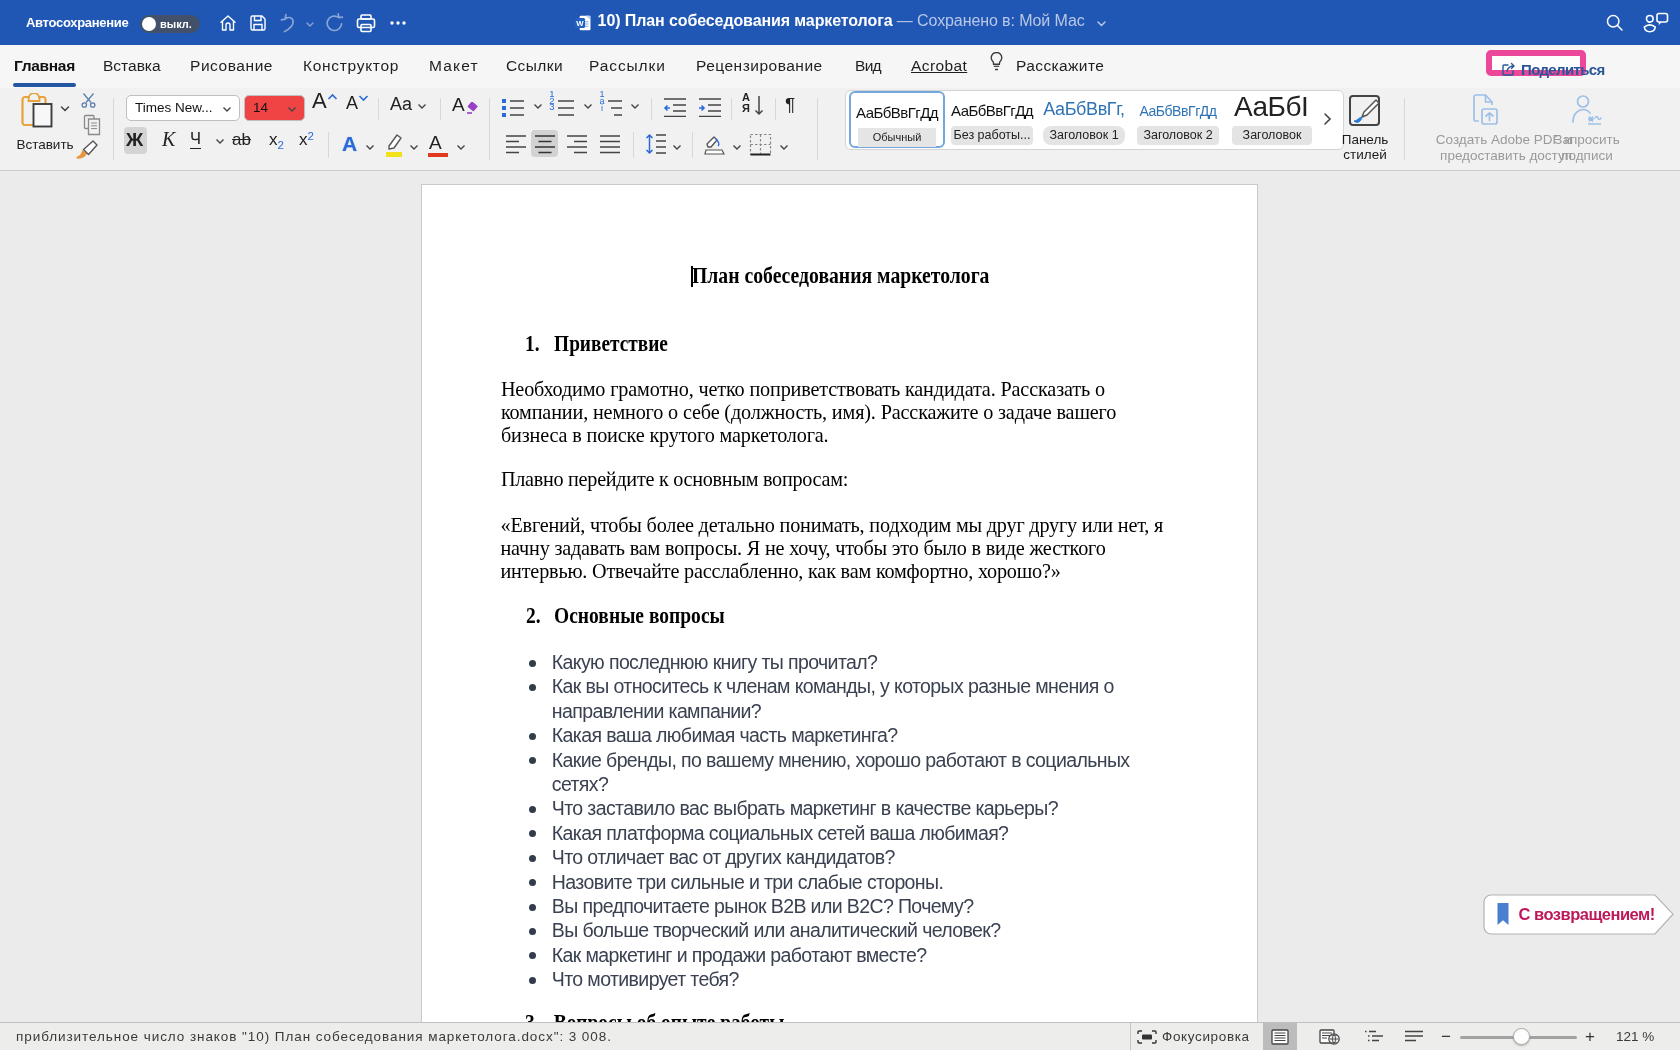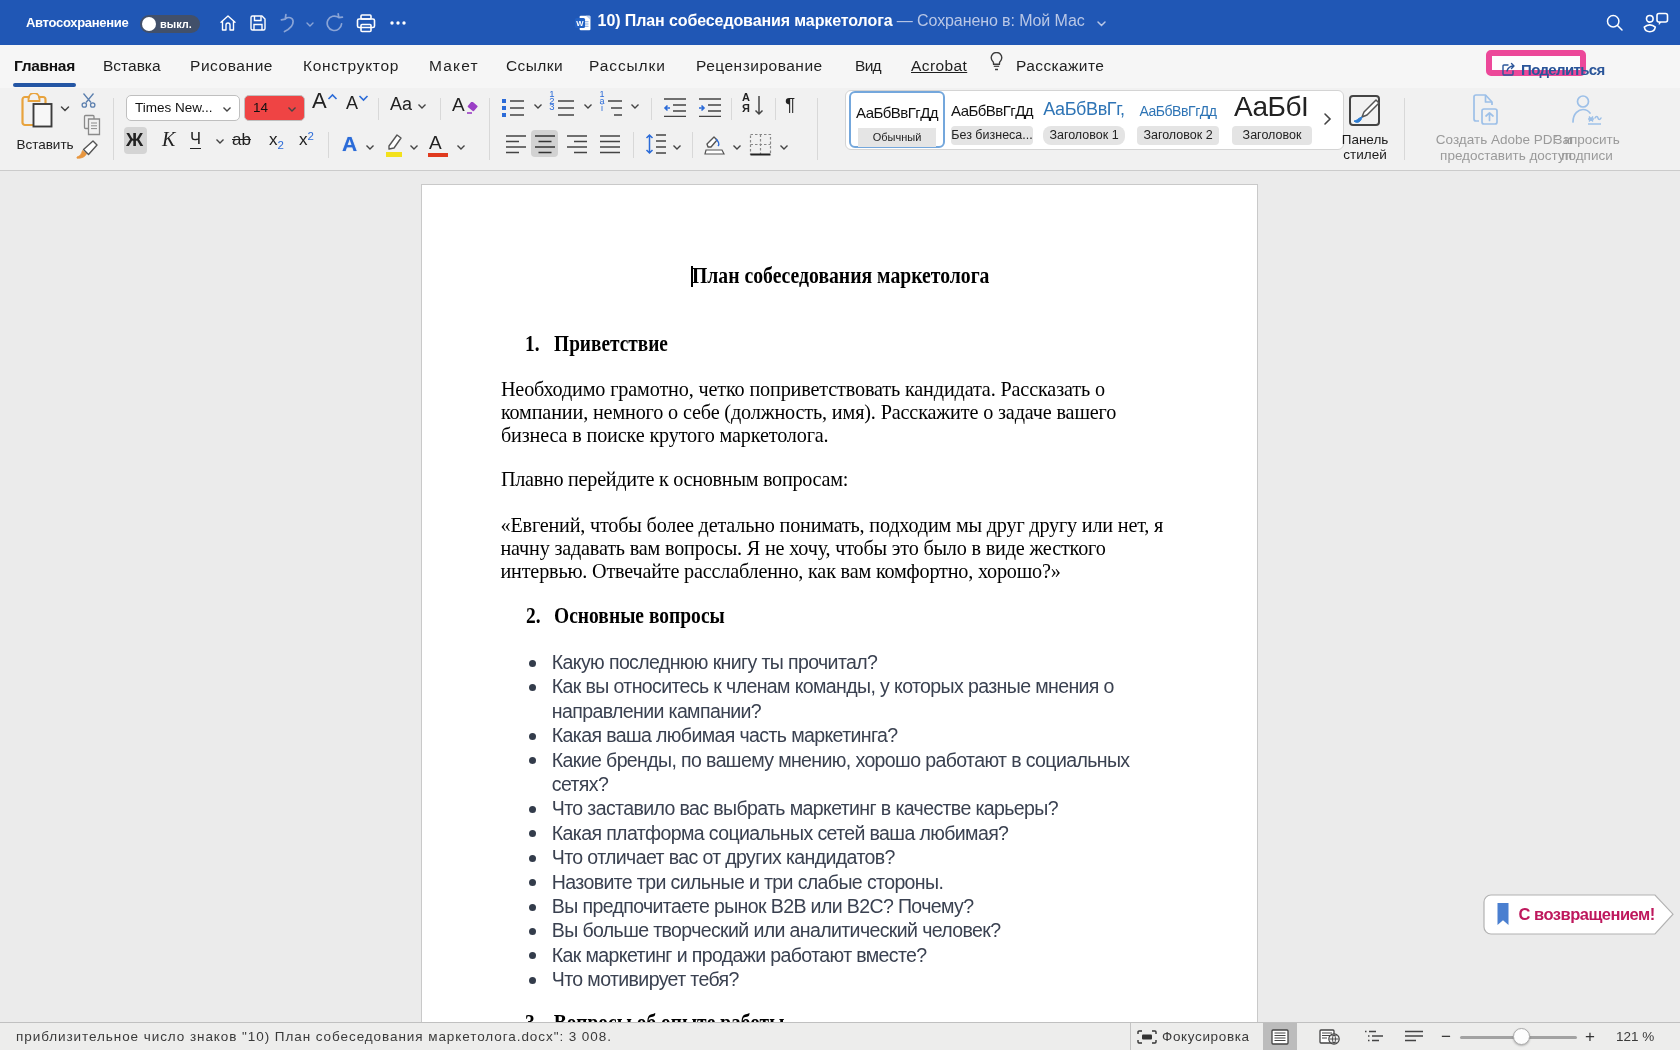--- a/index.html
+++ b/index.html
@@ -316,21 +316,21 @@
       </svg>
   <div class="vsep" style="left:817px;top:10px;height:62px;"></div>
 
   <div class="abs" style="left:845px;top:1.5px;width:499px;height:60px;background:#fff;border:1px solid #d4d4d4;border-radius:6px;"></div>
   <div class="abs" style="left:849px;top:3px;width:96px;height:57px;border:2px solid #74a7dc;border-radius:6px;background:#fff;">
     <div class="abs" style="left:0;top:11px;width:92px;text-align:center;font-size:15px;color:#111;letter-spacing:-0.55px;">АаБбВвГгДд</div>
     <div class="abs" style="left:7px;top:35px;width:78px;height:18.5px;background:#e5e5e5;border-radius:0;text-align:center;font-size:11px;color:#222;line-height:18.5px;">Обычный</div>
   </div>
   <div class="abs" style="left:950px;top:5px;width:84px;height:55px;background:#fff;">
     <div class="abs" style="left:0;top:9px;width:84px;text-align:center;font-size:15px;color:#111;letter-spacing:-0.55px;">АаБбВвГгДд</div>
-    <div class="abs" style="left:1px;top:33px;width:82px;height:18.5px;background:#e4e4e4;border-radius:4px;text-align:center;font-size:12.5px;color:#222;line-height:18.5px;white-space:nowrap;">Без бизнеса...</div>
+    <div class="abs" style="left:1px;top:33px;width:82px;height:18.5px;background:#e4e4e4;border-radius:4px;text-align:center;font-size:12.5px;color:#222;line-height:18.5px;white-space:nowrap;">Без работы...</div>
   </div>
   <div class="abs" style="left:1042px;top:5px;width:84px;height:55px;background:#fff;">
     <div class="abs" style="left:0;top:6px;width:84px;text-align:center;font-size:18px;color:#2e74b5;letter-spacing:-0.4px;">АаБбВвГг,</div>
     <div class="abs" style="left:1px;top:33px;width:82px;height:18.5px;background:#e4e4e4;border-radius:8px;text-align:center;font-size:12.5px;color:#222;line-height:18.5px;">Заголовок 1</div>
   </div>
   <div class="abs" style="left:1136px;top:5px;width:84px;height:55px;background:#fff;">
     <div class="abs" style="left:0;top:10px;width:84px;text-align:center;font-size:14px;color:#2e74b5;letter-spacing:-0.45px;">АаБбВвГгДд</div>
     <div class="abs" style="left:1px;top:33px;width:82px;height:18.5px;background:#e4e4e4;border-radius:4px;text-align:center;font-size:12.5px;color:#222;line-height:18.5px;">Заголовок 2</div>
   </div>
   <div class="abs" style="left:1231px;top:5px;width:83px;height:55px;background:#fff;overflow:hidden;">

